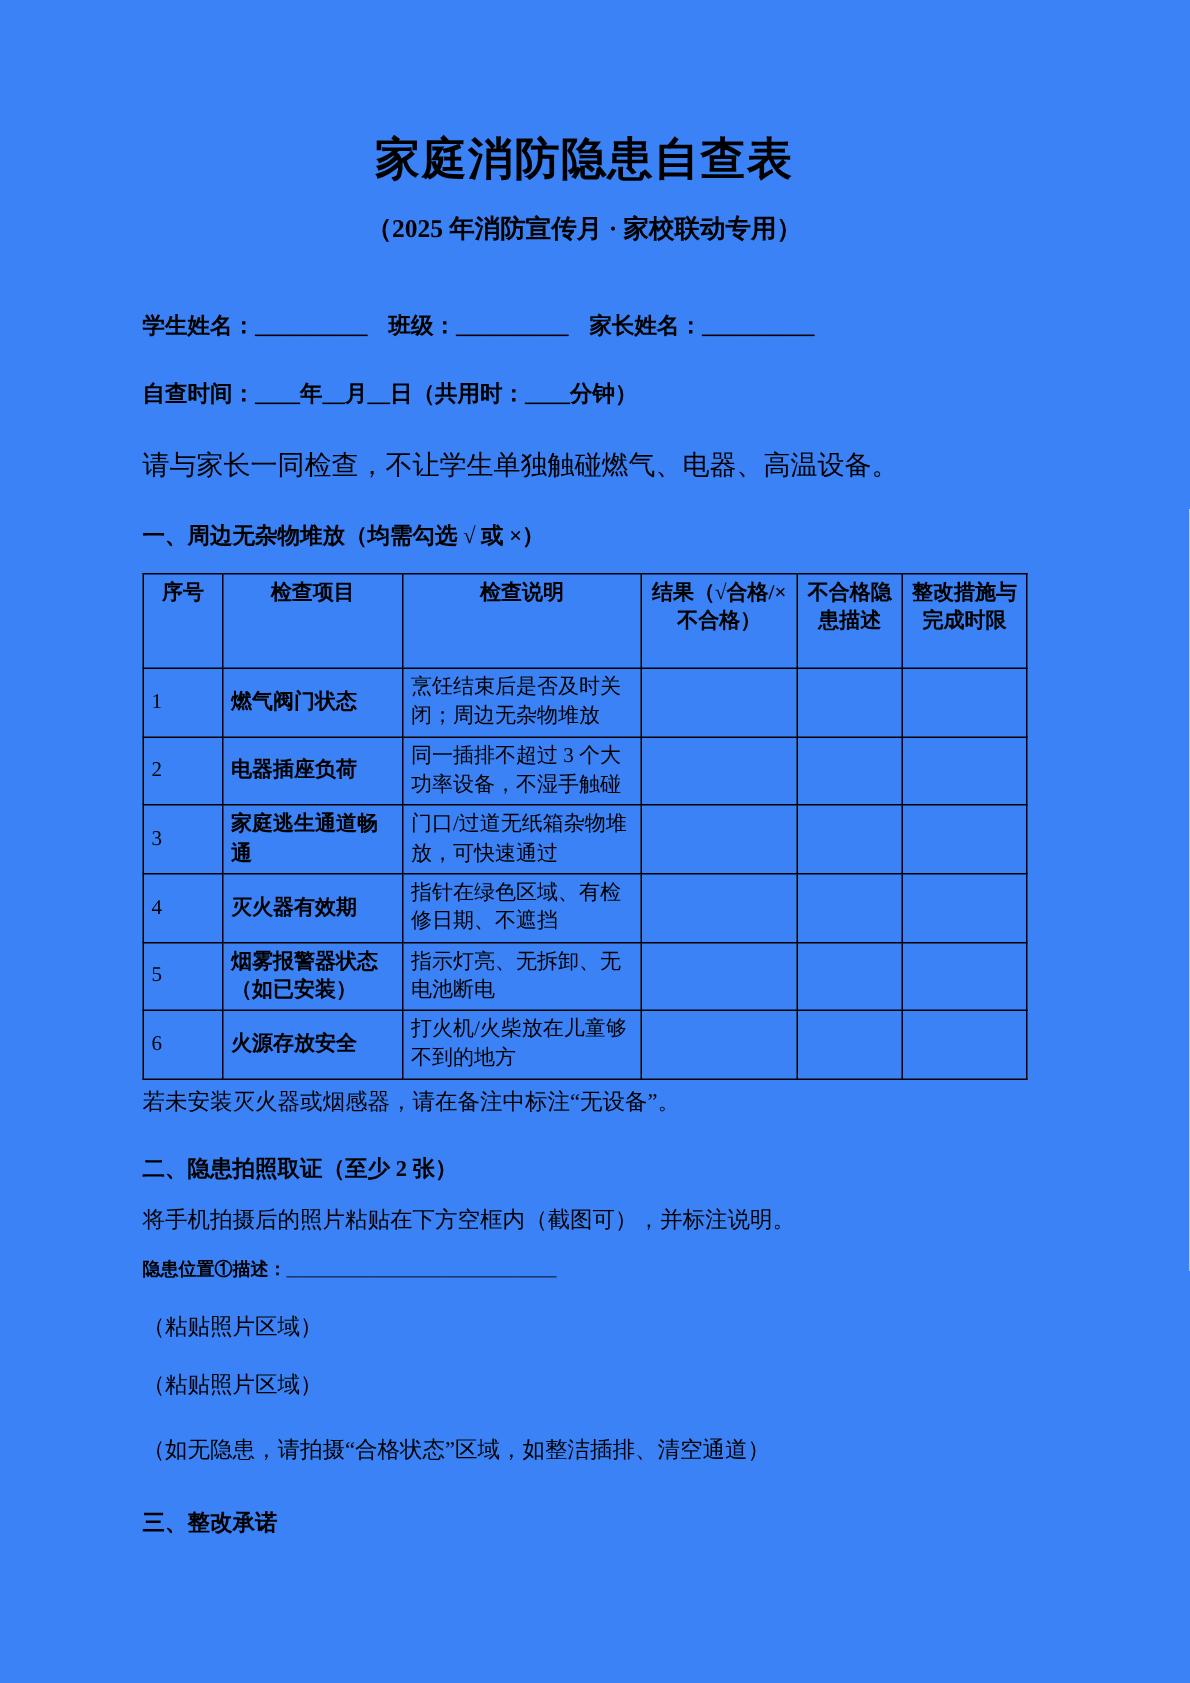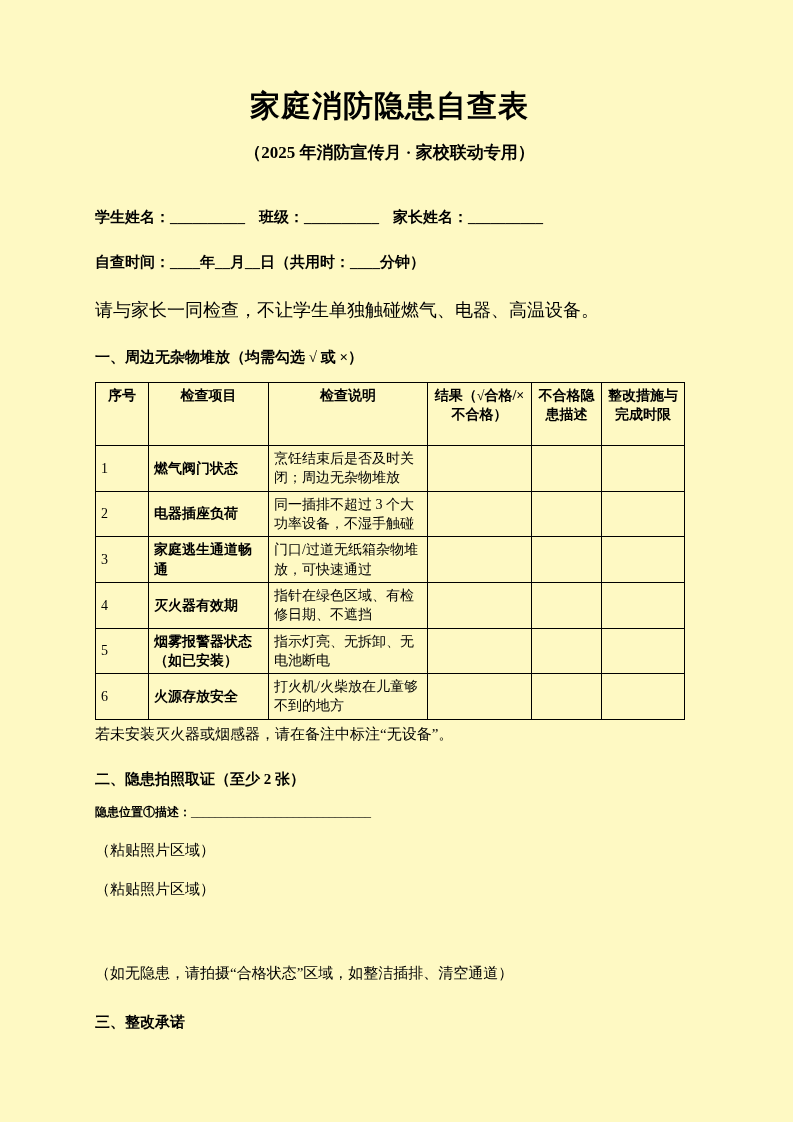--- a/index.html
+++ b/index.html
@@ -1,21 +1,21 @@
 <!DOCTYPE html>
 <html><head>
 <meta charset="utf-8">
 <style>
   html, body { margin: 0; padding: 0; background: #ffffff; }
   .page {
     position: relative;
     width: 793px;
     height: 1122px;
     margin: 0 auto;
-    background: #fef9c3;
+    background: #3b82f6;
     box-sizing: border-box;
     padding: 86px 109px 40px 95px;
     font-family: "Liberation Serif", "DejaVu Serif", serif;
     color: #000000;
     overflow: hidden;
   }
   .doc-title {
     margin: 0;
     text-align: center;
     font-size: 30px;
@@ -90,21 +90,21 @@
   .photo-label-line .blank {
     font-weight: normal;
     letter-spacing: 0;
   }
   .photo-area-line {
     margin-top: 20px;
     font-size: 15px;
   }
   .photo-block-2 { margin-top: 44px; }
   .no-hazard-line {
-    margin-top: 65px;
+    margin-top: 24px;
     font-size: 15px;
   }
   .section-3 { margin-top: 30px; }
 </style>
 </head>
 <body>
 
 <div class="page">
 
   <h1 class="doc-title">家庭消防隐患自查表</h1>
@@ -187,20 +187,21 @@
         <td class="cell-empty"></td>
         <td class="cell-empty"></td>
         <td class="cell-empty"></td>
       </tr>
     </tbody>
   </table>
 
   <p class="table-note">若未安装灭火器或烟感器，请在备注中标注“无设备”。</p>
 
   <p class="section-heading">二、隐患拍照取证（至少 2 张）</p>
+  <p class="instruction-line">将手机拍摄后的照片粘贴在下方空框内（截图可），并标注说明。</p>
 
   <p class="photo-label-line">
     <span>隐患位置①描述：</span><span class="blank">______________________________</span>
   </p>
   <p class="photo-area-line">（粘贴照片区域）</p>
 
   <p class="photo-area-line">（粘贴照片区域）</p>
 
   <p class="no-hazard-line">（如无隐患，请拍摄“合格状态”区域，如整洁插排、清空通道）</p>
 

